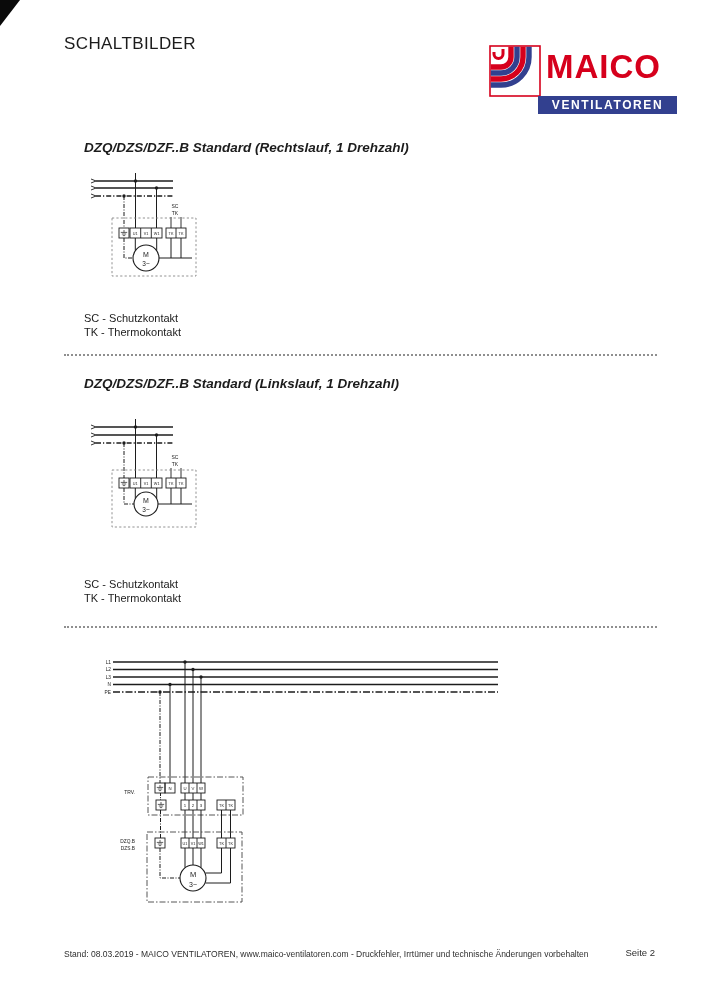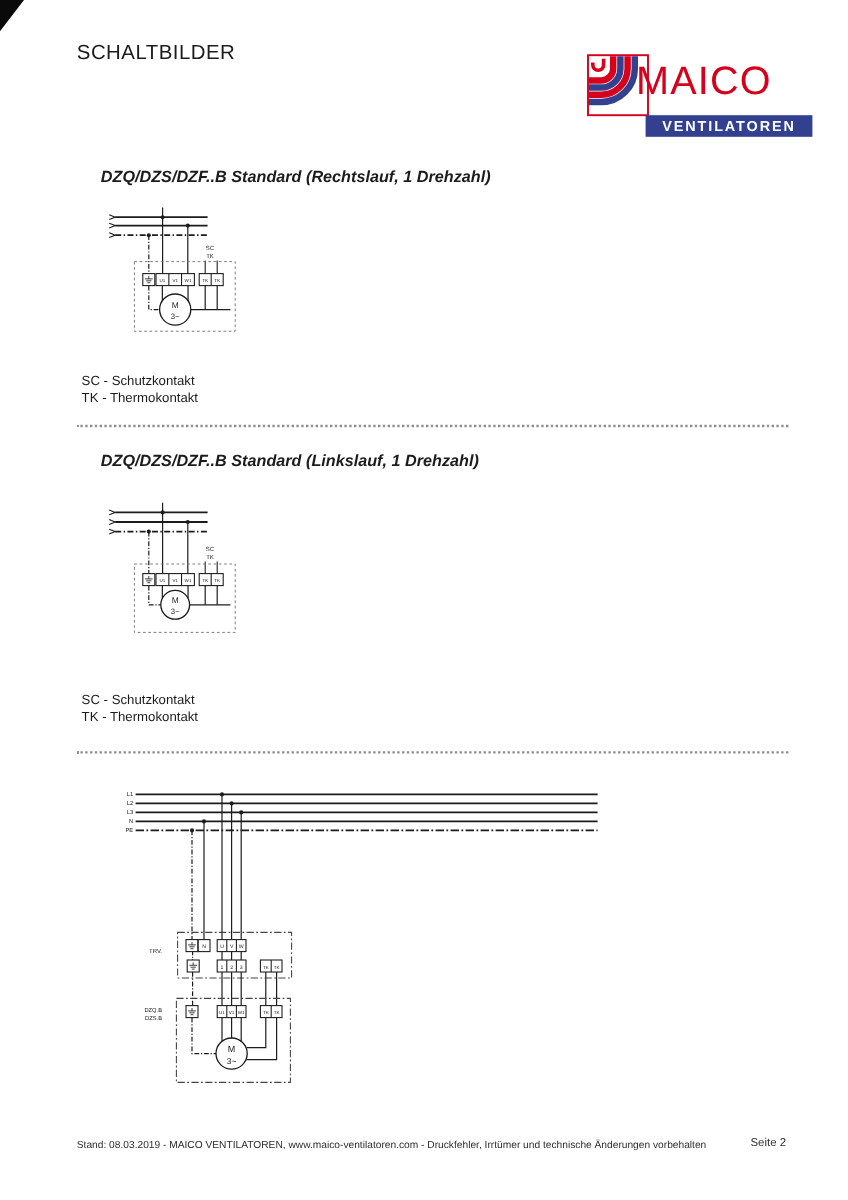--- a/index.html
+++ b/index.html
@@ -4,25 +4,25 @@
 <style>
   html,body{margin:0;padding:0;background:#fff;}
   .page{position:relative;width:707px;height:1000px;background:#ffffff;overflow:hidden;
         font-family:"Liberation Sans","DejaVu Sans",sans-serif;color:#1c1c1c;}
   .corner-mark{position:absolute;left:0;top:0;width:0;height:0;
         border-top:26px solid #0a0a0a;border-right:20px solid transparent;}
   .doc-title{position:absolute;left:64px;top:34px;font-size:17px;font-weight:normal;letter-spacing:.4px;}
   .product-title{position:absolute;left:62px;top:72px;font-size:27px;font-weight:400;letter-spacing:.3px;}
   .logo{position:absolute;left:489px;top:42px;width:176px;height:76px;}
   .logo-mark{position:absolute;left:0;top:3px;}
-  .brand{position:absolute;left:41px;top:6px;font-size:33px;font-weight:normal;letter-spacing:1px;}
+  .brand{position:absolute;left:57px;top:6px;font-size:33px;font-weight:bold;letter-spacing:1px;}
   .brand-sub{position:absolute;left:33px;top:54px;width:139px;height:18px;line-height:18px;
         text-align:center;font-size:12px;font-weight:bold;letter-spacing:1.6px;color:#fff;margin-left:16px;}
   .section-title{position:absolute;left:84px;font-size:13.5px;font-weight:bold;font-style:italic;}
-  .legend{position:absolute;left:68px;font-size:11px;line-height:14px;}
+  .legend{position:absolute;left:84px;font-size:11px;line-height:14px;}
   .divider{position:absolute;left:64px;width:593px;border-top:2px dotted #8f8f8f;height:0;}
   .diag{position:absolute;}
   .footer-info{position:absolute;left:64px;top:949px;font-size:8.5px;color:#2e2e2e;}
   .page-num{position:absolute;right:52px;top:947px;font-size:9.5px;color:#2e2e2e;}
   svg text{font-family:"Liberation Sans","DejaVu Sans",sans-serif;fill:#1c1c1c;}
 </style>
 </head>
 <body>
 
 <div class="page">

